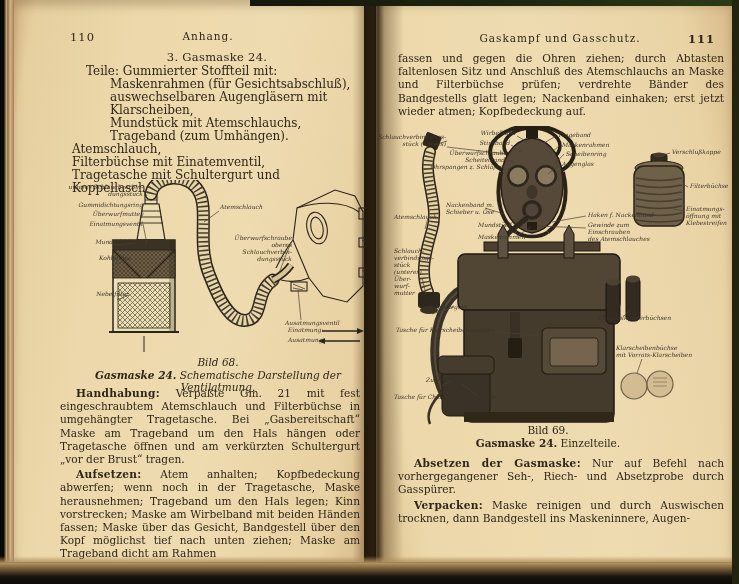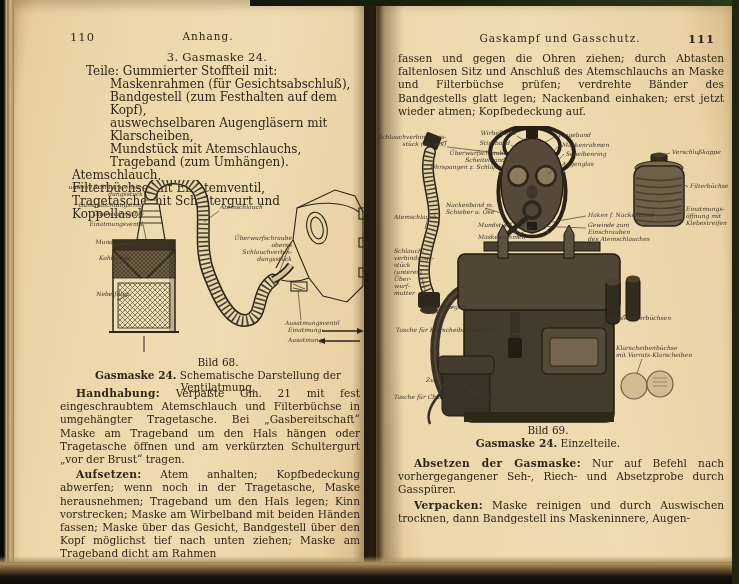--- a/index.html
+++ b/index.html
@@ -55,21 +55,20 @@
   <div class="edge-right"></div>
 
   <div class="txt pagenum" style="left:70px;top:30px;">110</div>
   <div class="txt run-head" style="left:108px;top:30px;width:200px;">Anhang.</div>
 
   <div class="txt heading" style="left:72px;top:50px;width:290px;">3. Gasmaske 24.</div>
 
   <div class="txt teile" style="left:72px;top:65px;width:292px;">
     <div class="in">Teile: Gummierter Stoffteil mit:</div>
     <div class="ind">Maskenrahmen (für Gesichtsabschluß),</div>
-    <div class="ind">Bandgestell (zum Festhalten auf dem Kopf),</div>
     <div class="ind">auswechselbaren Augengläsern mit Klarscheiben,</div>
     <div class="ind">Mundstück mit Atemschlauchs,</div>
     <div class="ind">Trageband (zum Umhängen).</div>
     <div>Atemschlauch,</div>
     <div>Filterbüchse mit Einatemventil,</div>
     <div>Tragetasche mit Schultergurt und Koppellasche.</div>
   </div>
 
   <div class="fig" style="left:85px;top:180px;width:282px;height:176px;">
     <svg width="282" height="176" viewBox="0 0 282 176">
@@ -158,21 +157,21 @@
     <span class="lbl" style="left:135px;top:24px;">Atemschlauch</span>
     <span class="lbl r" style="left:207px;top:55px;">Überwurfschraube
 oberes
 Schlauchverbin-
 dungsstück</span>
     <span class="lbl" style="left:200px;top:140px;">Ausatmungsventil</span>
     <span class="lbl" style="left:203px;top:147px;">Einatmung:</span>
     <span class="lbl" style="left:203px;top:157px;">Ausatmung:</span>
   </div>
 
-  <div class="txt caption" style="left:72px;top:356px;width:292px;">
+  <div class="txt caption" style="left:72px;top:356px;width:292px;font-style:italic;">
     <div>Bild 68.</div>
     <div><span class="capname">Gasmaske 24.</span>&nbsp;<span>Schematische Darstellung der Ventilatmung.</span></div>
   </div>
 
   <div class="txt bodytext" style="left:60px;top:387px;width:300px;">
     <p><b>Handhabung:</b> <span>Verpaßte Gm. 21 mit fest eingeschraubtem Atemschlauch und Filterbüchse in umgehängter Tragetasche. Bei „Gasbereitschaft“ Maske am Trageband um den Hals hängen oder Tragetasche öffnen und am verkürzten Schultergurt „vor der Brust“ tragen.</span></p>
     <p><b>Aufsetzen:</b> <span>Atem anhalten; Kopfbedeckung abwerfen; wenn noch in der Tragetasche, Maske herausnehmen; Trageband um den Hals legen; Kinn vorstrecken; Maske am Wirbelband mit beiden Händen fassen; Maske über das Gesicht, Bandgestell über den Kopf möglichst tief nach unten ziehen; Maske am Trageband dicht am Rahmen</span></p>
   </div>
 
   <div class="txt run-head" style="left:455px;top:32px;width:210px;">Gaskampf und Gasschutz.</div>

